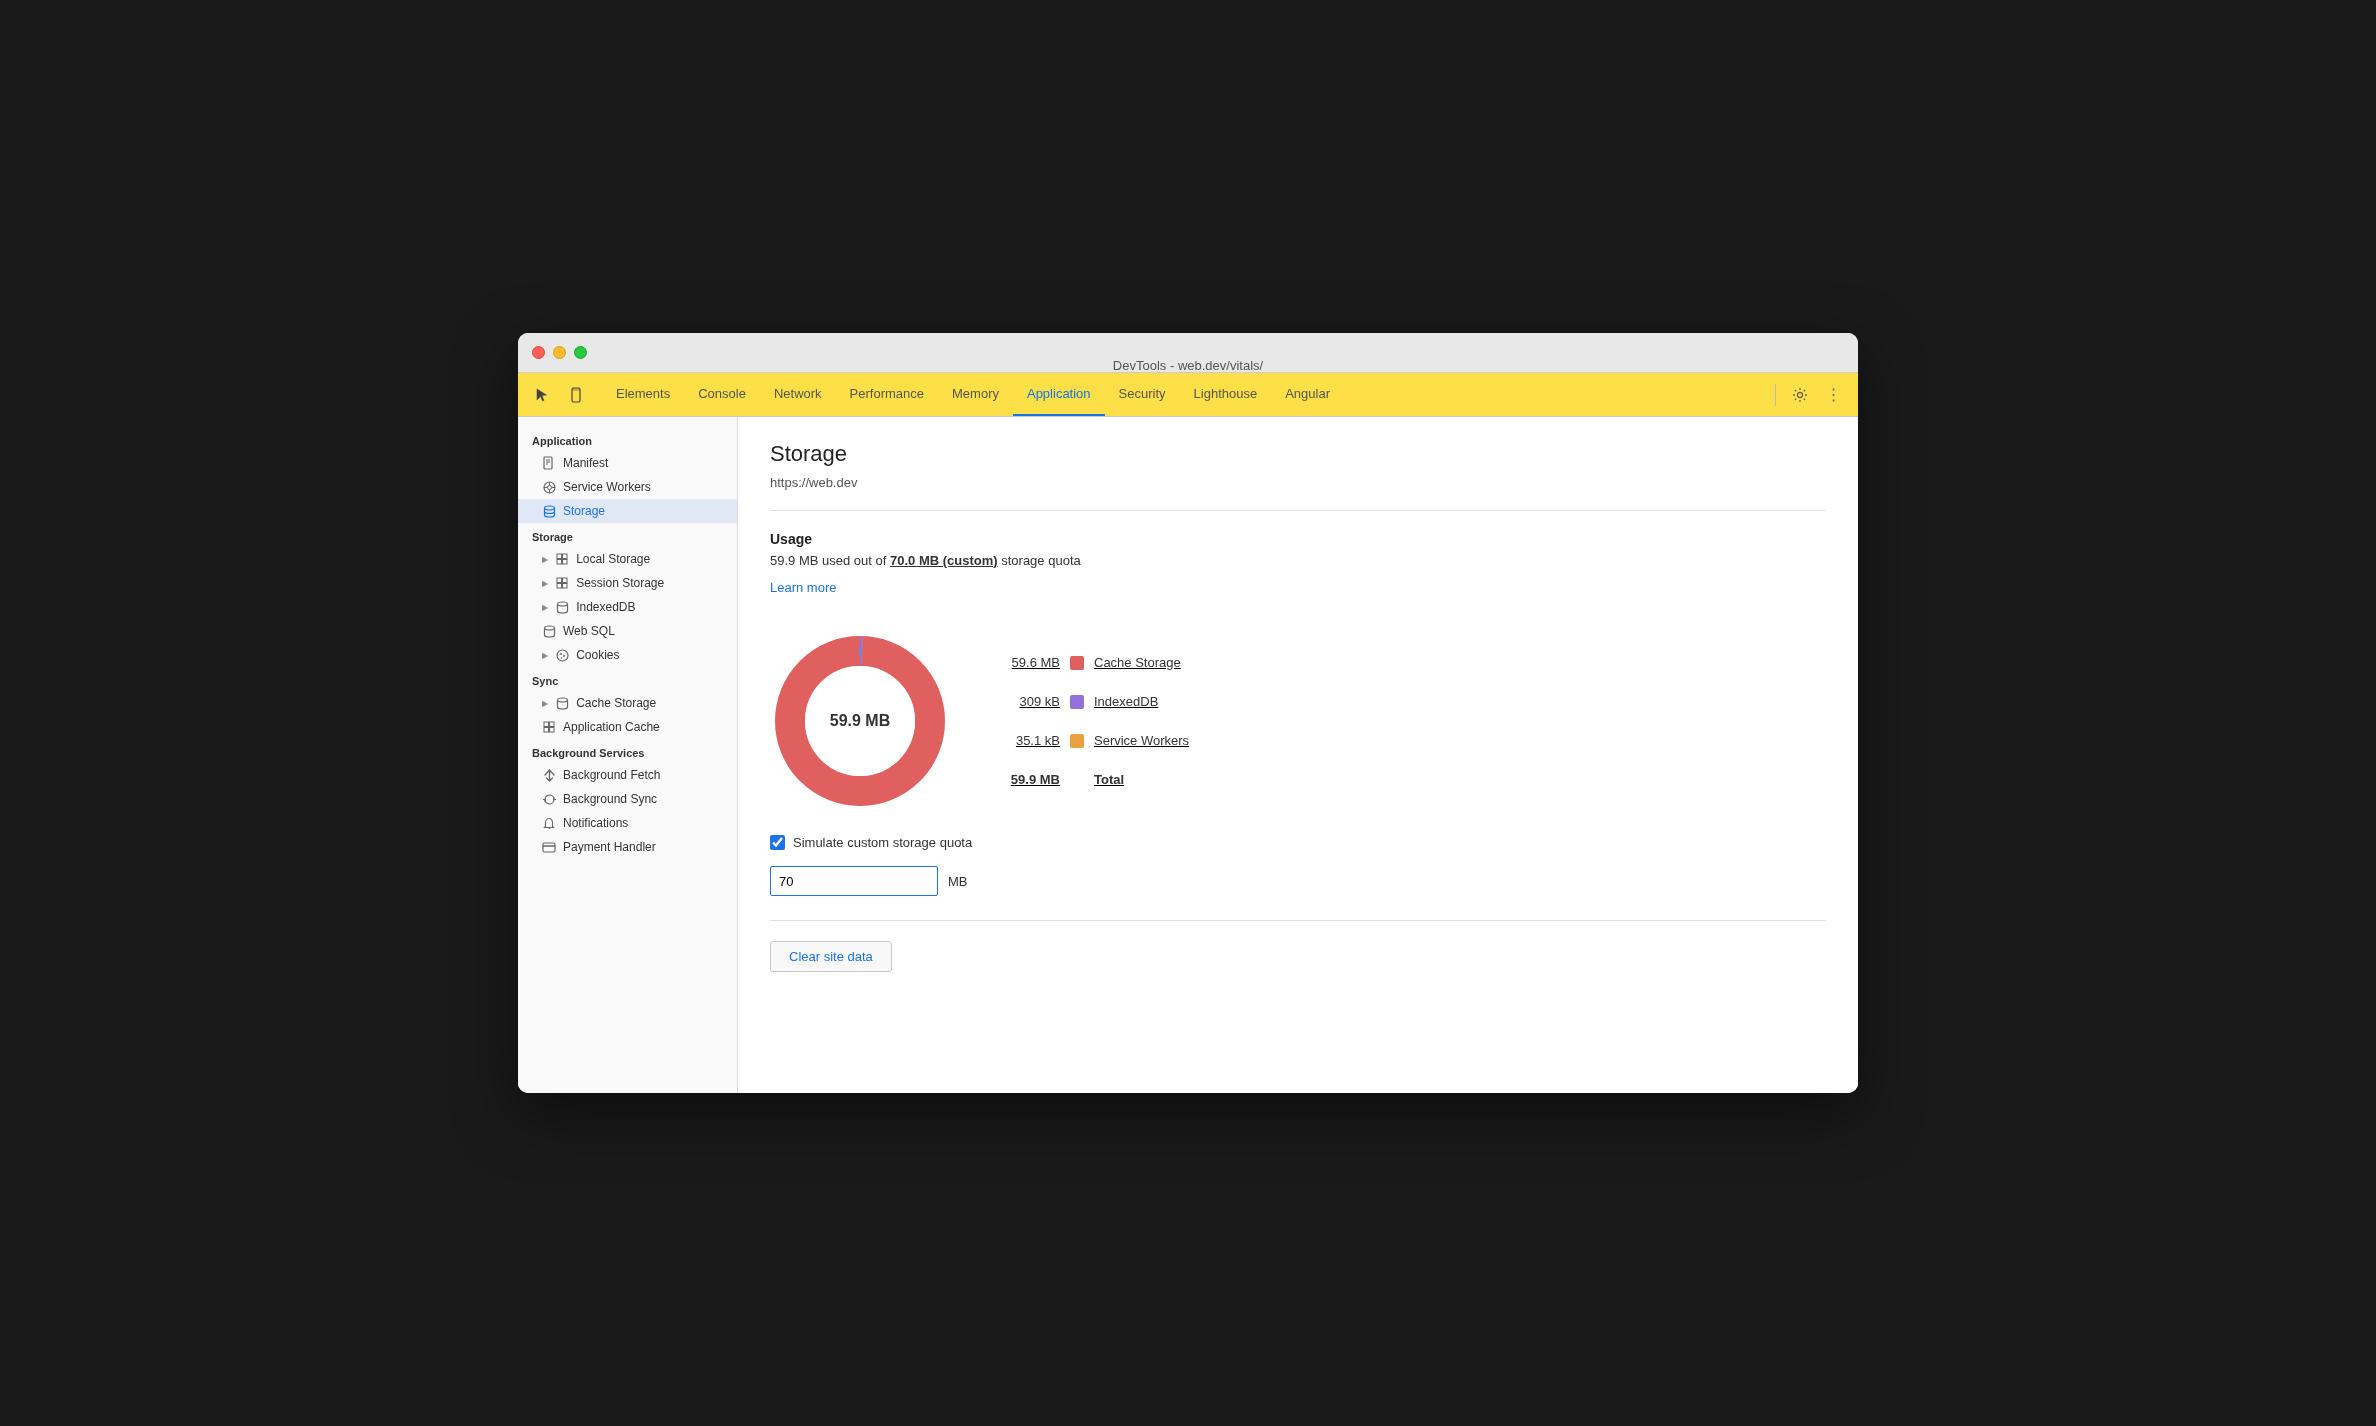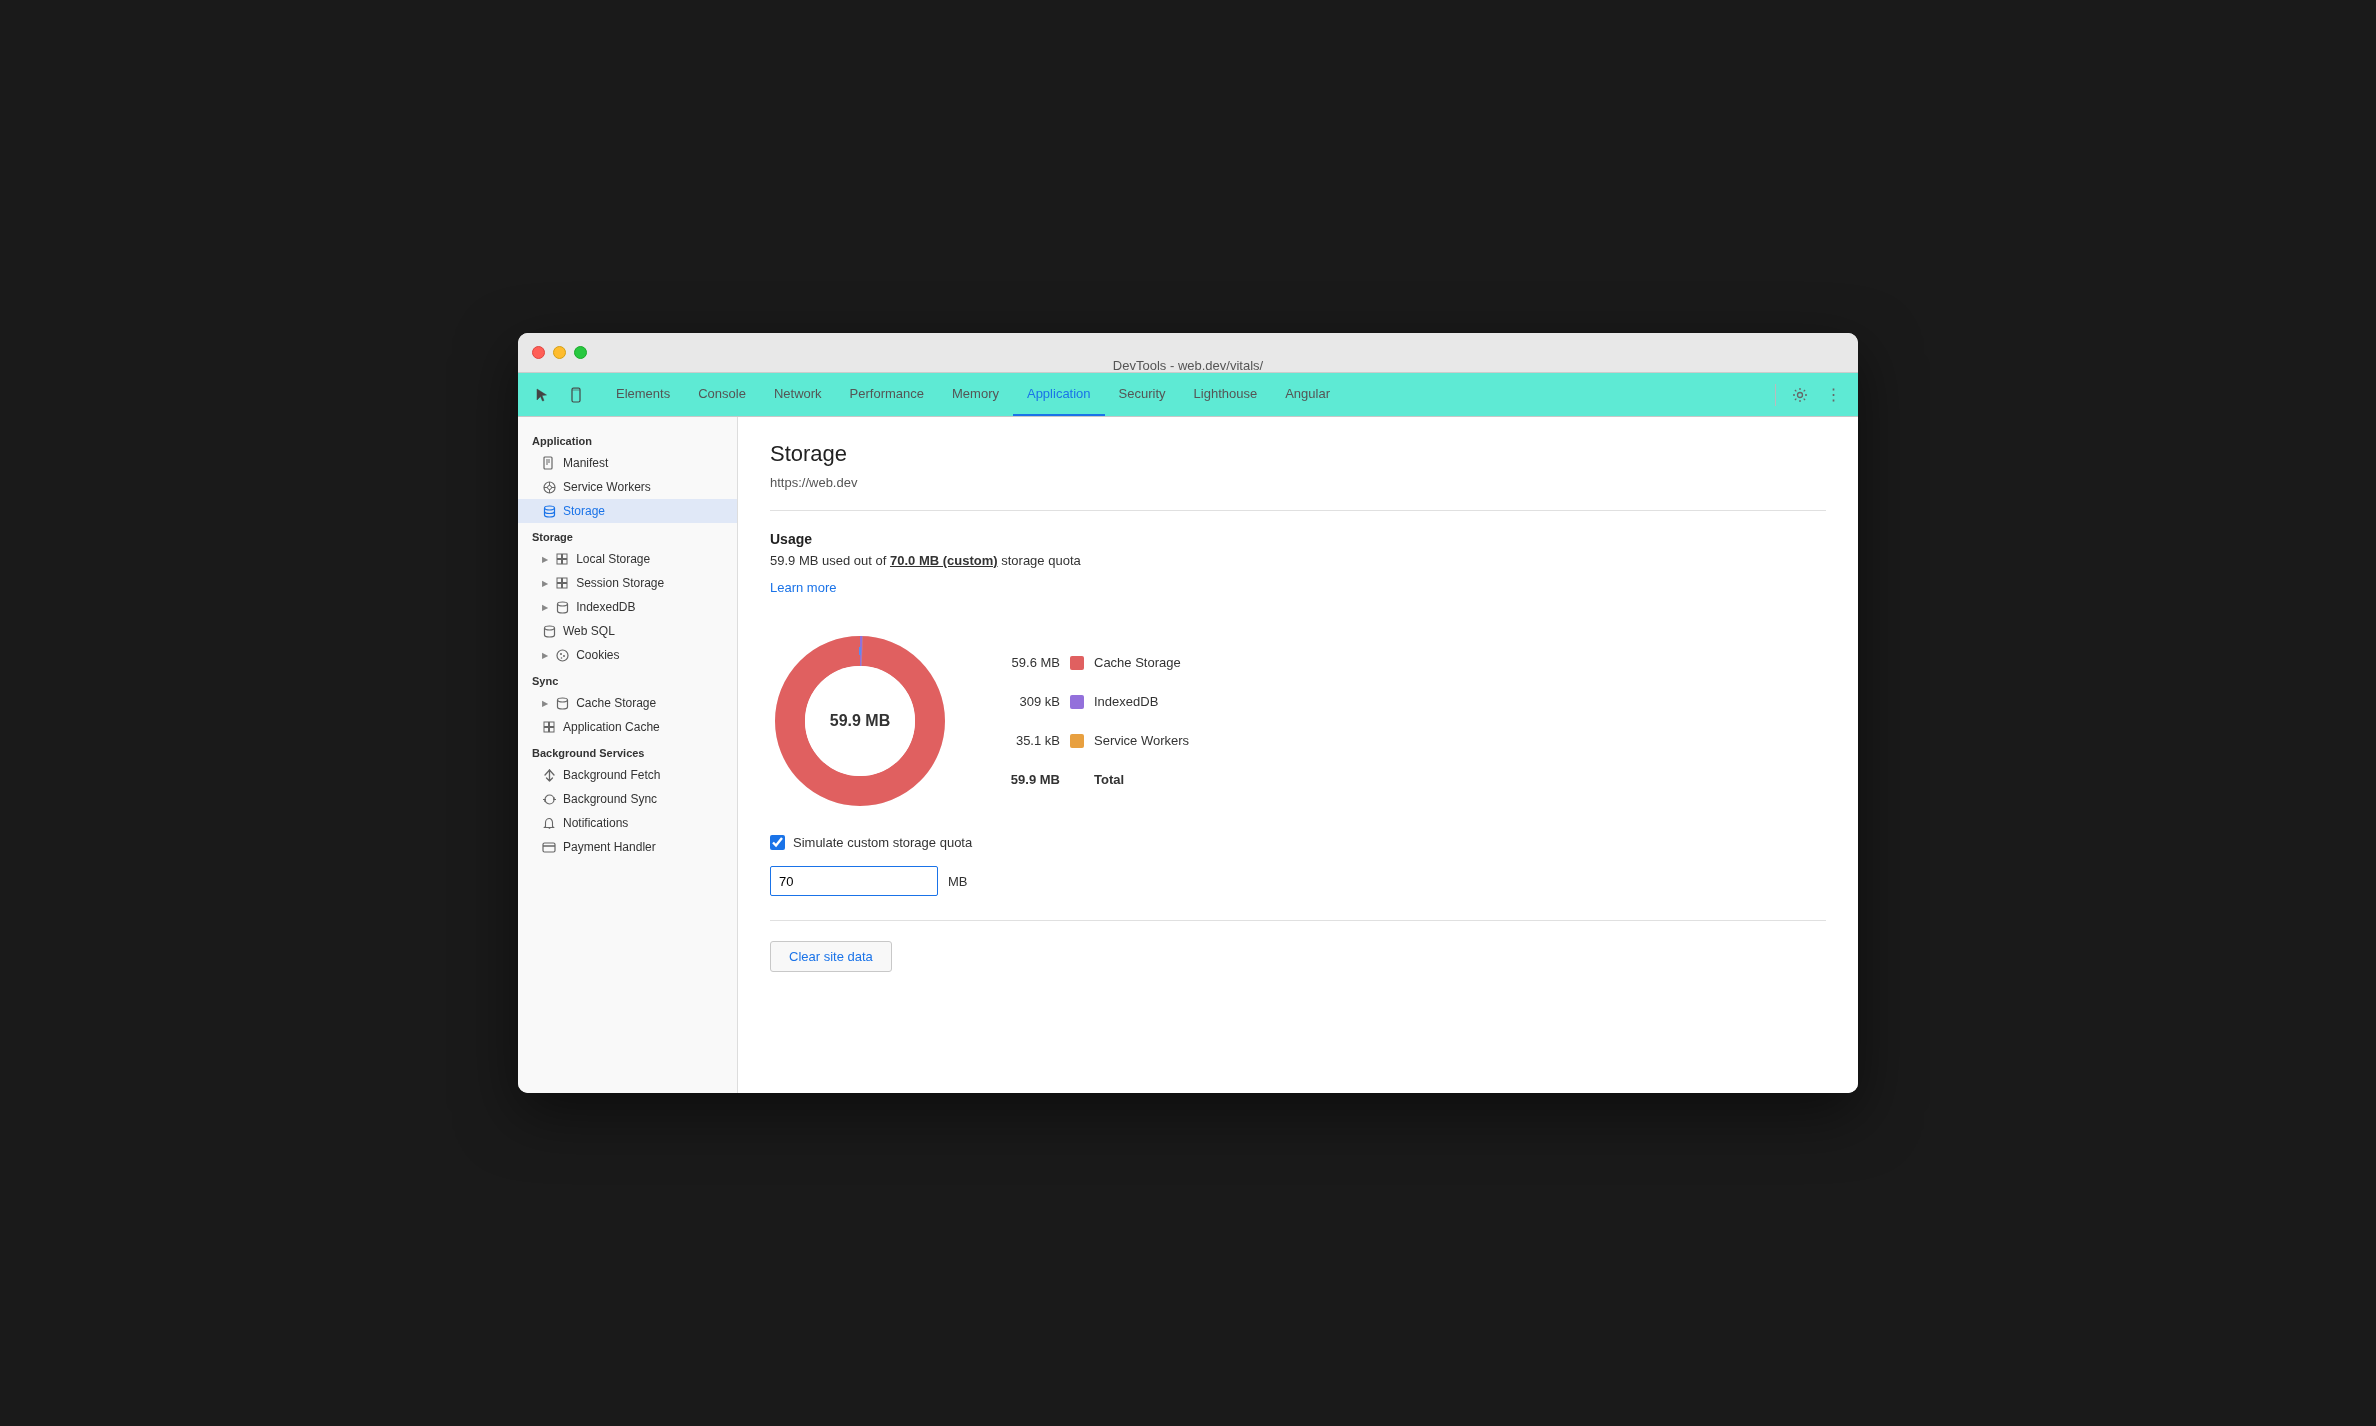--- a/index.html
+++ b/index.html
@@ -47,21 +47,21 @@
     .titlebar-title {
       position: absolute;
       left: 50%;
       transform: translateX(-50%);
       font-size: 13px;
       color: #555;
       margin-top: 25px;
     }
     
     .toolbar {
-      background: #5eead4;
+      background: #fde047;
       border-bottom: 1px solid #c8c8c8;
       height: 44px;
       display: flex;
       align-items: center;
       padding: 0 10px;
       gap: 4px;
       flex-shrink: 0;
     }
     .toolbar-icons {
       display: flex;
@@ -226,20 +226,21 @@
       transform: translate(-50%, -50%);
       font-size: 16px;
       font-weight: 700;
       color: #333;
       text-align: center;
     }
     .legend {
       display: flex;
       flex-direction: column;
       gap: 24px;
+      text-decoration: underline;
     }
     .legend-item {
       display: flex;
       align-items: center;
       gap: 10px;
       font-size: 13px;
       color: #333;
     }
     .legend-value {
       width: 70px;

